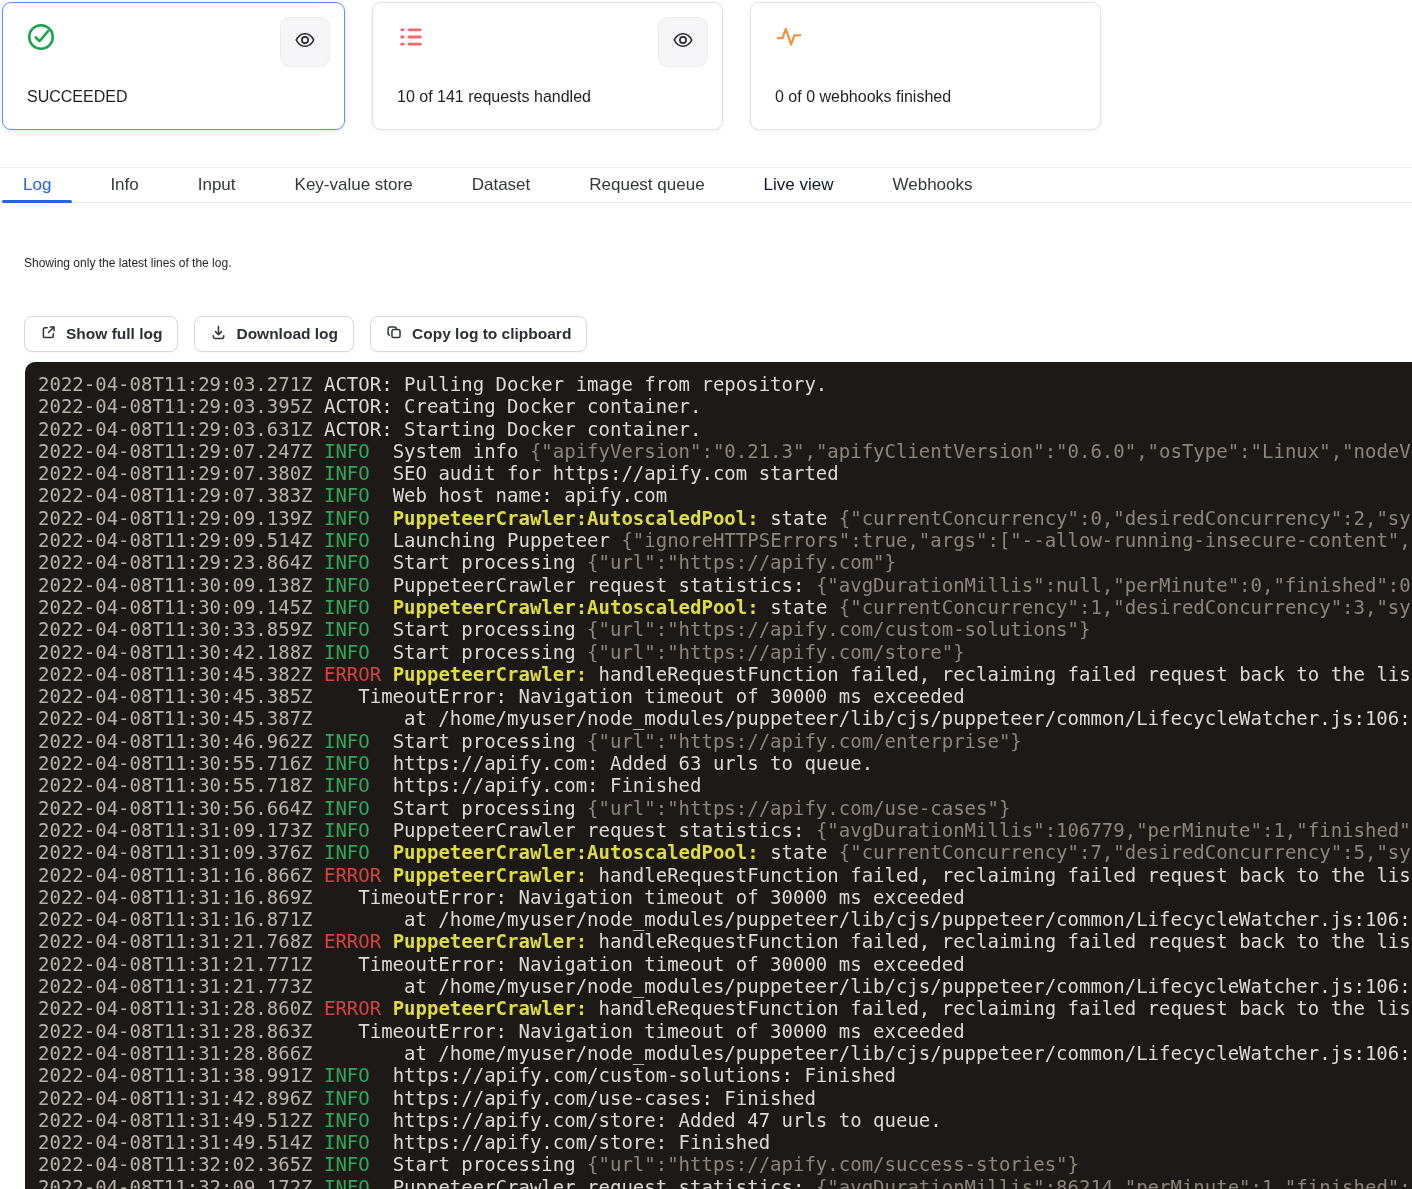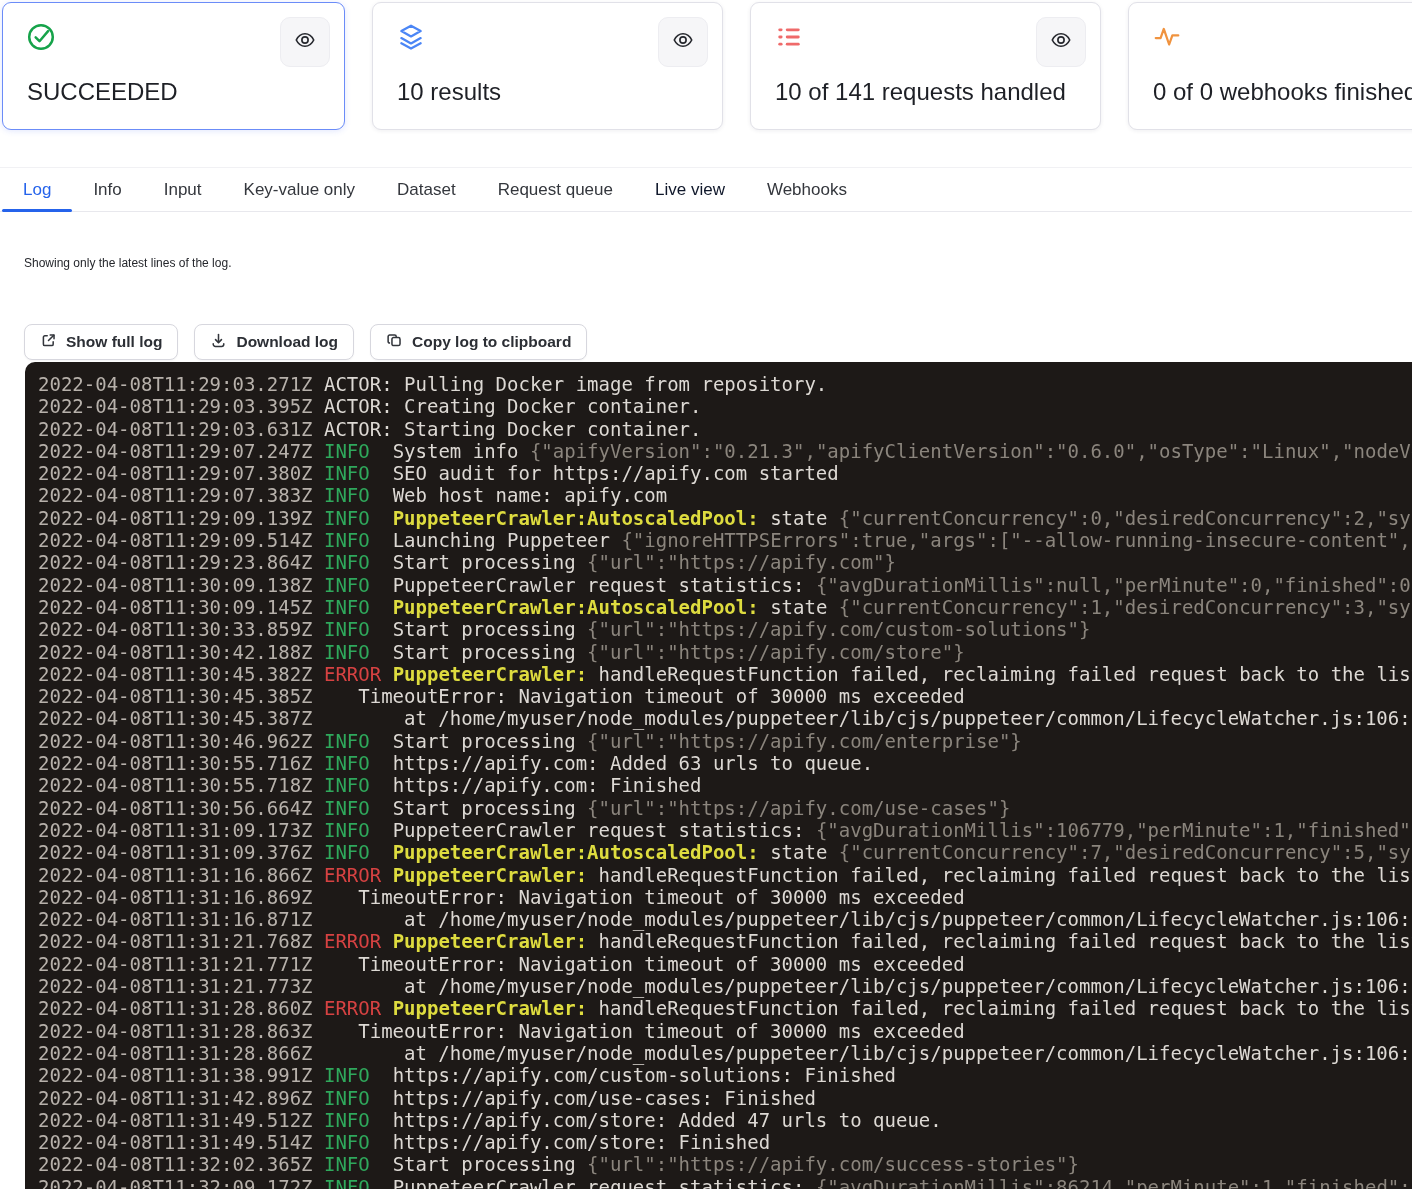--- a/index.html
+++ b/index.html
@@ -7,33 +7,33 @@
   .page{position:relative;width:1412px;height:1189px;overflow:hidden;background:#fff;}
 
   
   .cards{position:absolute;top:2px;left:2px;display:flex;gap:27px;}
   .card{position:relative;flex:none;width:351px;height:128px;background:#fff;
         border:1px solid #e1e1e8;border-radius:9px;box-shadow:0 1px 4px rgba(25,28,50,.07);box-sizing:border-box;}
   .card.selected{width:343px;border-color:#6b8cf8;box-shadow:0 1px 6px rgba(70,100,240,.16);}
   .card-icon{position:absolute;top:19px;left:23px;width:30px;height:30px;}
   .eye-btn{position:absolute;top:14px;right:14px;width:48px;height:48px;border-radius:10px;
            background:#f6f6f8;border:1px solid #ededf1;display:flex;align-items:center;justify-content:center;cursor:pointer;}
-  .card-label{position:absolute;left:24px;bottom:23px;font-size:24px;color:#1e2026;white-space:nowrap;}
+  .card-label{position:absolute;left:24px;bottom:23px;font-size:16px;color:#1e2026;white-space:nowrap;}
 
   
-  .tabbar{position:absolute;top:167px;left:0;width:100%;height:45px;box-sizing:border-box;
-          border-top:1px solid #f1f1f4;border-bottom:1px solid #e8e8ed;display:flex;align-items:stretch;padding-left:2px;background:#fff;}
+  .tabbar{position:absolute;top:167px;left:0;width:100%;height:36px;box-sizing:border-box;
+          border-top:1px solid #f1f1f4;border-bottom:1px solid #e8e8ed;display:flex;align-items:stretch;padding-left:2px;background:#fff;gap:17px;}
   .tab{position:relative;display:flex;align-items:center;padding:0 21px;font-size:17px;color:#34373d;cursor:pointer;white-space:nowrap;}
   .tab.active{color:#2563eb;}
   .tab.active::after{content:"";position:absolute;left:0;right:0;bottom:-1px;height:3px;background:#2563eb;border-radius:2px;}
   .tab.disabled{color:#0f172a;cursor:default;}
 
   
   .log-notice{position:absolute;top:256px;left:24px;font-size:12px;color:#25272c;}
-  .log-actions{position:absolute;top:324px;left:24px;display:flex;gap:16px;}
+  .log-actions{position:absolute;top:316px;left:24px;display:flex;gap:16px;}
   .btn{height:36px;padding:0 15px;display:inline-flex;align-items:center;gap:9px;background:#fff;
        border:1px solid #d7d7de;border-radius:8px;font-family:"Liberation Sans",sans-serif;
        font-size:15.5px;font-weight:bold;color:#2c2f35;box-shadow:0 1px 2px rgba(0,0,0,.04);cursor:pointer;white-space:nowrap;}
   .btn svg{flex:none;}
 
   
   .terminal{position:absolute;top:362px;left:25px;right:0;bottom:0;background:#1d1917;
             border-radius:10px 0 0 0;padding:11px 0 0 13px;overflow:hidden;
             font-family:"DejaVu Sans Mono",monospace;font-size:19px;line-height:22.3px;white-space:pre;}
   .log-line{height:22.3px;}
@@ -62,38 +62,20 @@
         <span>
           <svg width="22" height="22" viewBox="0 0 24 24">
             <path d="M2.5 12C4.5 7.8 8 5.2 12 5.2s7.5 2.6 9.5 6.8c-2 4.2-5.5 6.8-9.5 6.8S4.5 16.2 2.5 12z" fill="none" stroke="#26282e" stroke-width="1.8"></path>
             <circle cx="12" cy="12" r="3.4" fill="none" stroke="#26282e" stroke-width="1.8"></circle>
           </svg>
         </span>
       </span>
       <span class="card-label">SUCCEEDED</span>
     </div>
 
-    <div class="card">
-      <span class="card-icon">
-        <svg width="30" height="30" viewBox="0 0 28 28">
-          <path d="M14 3.5l9 5-9 5-9-5z" fill="none" stroke="#4b86f6" stroke-width="2.1" stroke-linejoin="round"></path>
-          <path d="M5 15l9 5 9-5" fill="none" stroke="#4b86f6" stroke-width="2.1" stroke-linecap="round" stroke-linejoin="round"></path>
-          <path d="M5 19.8l9 5 9-5" fill="none" stroke="#4b86f6" stroke-width="2.1" stroke-linecap="round" stroke-linejoin="round"></path>
-        </svg>
-      </span>
-      <span class="eye-btn">
-        <span>
-          <svg width="22" height="22" viewBox="0 0 24 24">
-            <path d="M2.5 12C4.5 7.8 8 5.2 12 5.2s7.5 2.6 9.5 6.8c-2 4.2-5.5 6.8-9.5 6.8S4.5 16.2 2.5 12z" fill="none" stroke="#26282e" stroke-width="1.8"></path>
-            <circle cx="12" cy="12" r="3.4" fill="none" stroke="#26282e" stroke-width="1.8"></circle>
-          </svg>
-        </span>
-      </span>
-      <span class="card-label">10 results</span>
-    </div>
 
     <div class="card">
       <span class="card-icon">
         <svg width="30" height="30" viewBox="0 0 28 28">
           <rect x="4" y="6" width="4" height="2.6" rx="1.3" fill="#ef6a6a"></rect>
           <rect x="11" y="6" width="13" height="2.6" rx="1.3" fill="#ef6a6a"></rect>
           <rect x="4" y="12.7" width="4" height="2.6" rx="1.3" fill="#ef6a6a"></rect>
           <rect x="11" y="12.7" width="13" height="2.6" rx="1.3" fill="#ef6a6a"></rect>
           <rect x="4" y="19.4" width="4" height="2.6" rx="1.3" fill="#ef6a6a"></rect>
           <rect x="11" y="19.4" width="13" height="2.6" rx="1.3" fill="#ef6a6a"></rect>
@@ -118,21 +100,21 @@
       </span>
       <span class="card-label">0 of 0 webhooks finished</span>
     </div>
 
   </div>
 
   <div class="tabbar">
       <div class="tab active">Log</div>
       <div class="tab">Info</div>
       <div class="tab">Input</div>
-      <div class="tab">Key-value only</div>
+      <div class="tab">Key-value store</div>
       <div class="tab">Dataset</div>
       <div class="tab">Request queue</div>
       <div class="tab disabled">Live view</div>
       <div class="tab">Webhooks</div>
     </div>
 
   <div class="log-notice">Showing only the latest lines of the log.</div>
 
   <div class="log-actions">
     <button class="btn">

